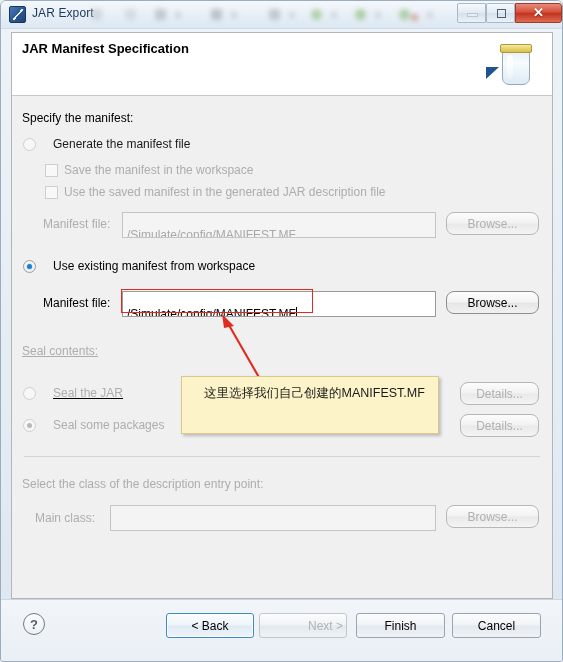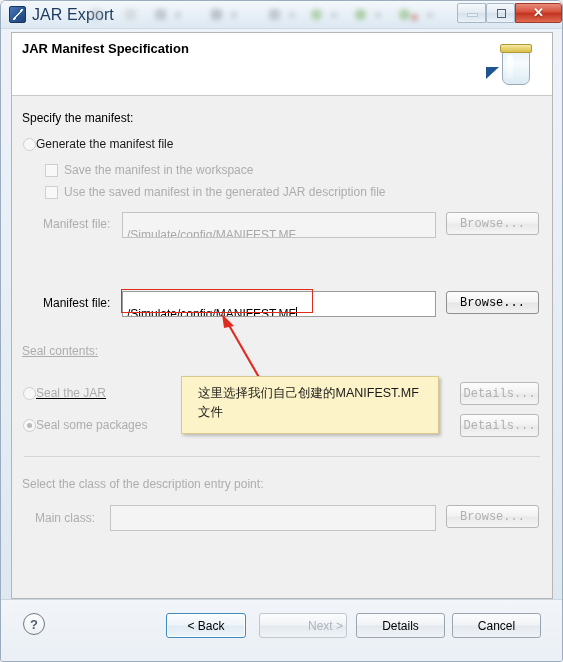--- a/index.html
+++ b/index.html
@@ -57,21 +57,21 @@
     left: 4px; top: 2px;
     width: 8px; height: 11px;
     background:
       linear-gradient(to bottom right, transparent 42%, #ffffff 42%, #ffffff 58%, transparent 58%);
     opacity: .92;
     transform: skewX(-12deg);
   }
   .title-text {
     position: absolute;
     left: 31px; top: 5px;
-    font-size: 16px;
+    font-size: 12px;
     color: #1b3a5c;
     letter-spacing: .1px;
     white-space: nowrap;
   }
   
   .ghost-row {
     position: absolute;
     left: 88px; top: 2px;
     width: 360px; height: 24px;
     filter: blur(2.6px);
@@ -235,21 +235,21 @@
     position: absolute;
     left: 3px; top: 3px;
     width: 5px; height: 5px;
     border-radius: 50%;
     background: #1d7fd0;
     box-shadow: 0 0 2px rgba(29,127,208,.6);
   }
   .radio.dis { border-color: #cfcfcf; background: #f7f7f7; }
   .radio.dis.checked::after { background: #b9b9b9; box-shadow: none; }
   .radio-label {
-    margin-left: 0;
+    margin-left: 17px;
     font-size: 12px;
     color: #000;
     white-space: nowrap;
   }
   .radio-label.dis { color: #adadad; }
 
   
   .check-row { position: absolute; display: flex; align-items: center; }
   .checkbox {
     width: 13px; height: 13px;
@@ -292,29 +292,28 @@
     vertical-align: -2px;
     margin-left: 0px;
   }
 
   
   .btn {
     position: absolute;
     box-sizing: border-box;
     height: 23px;
     border: 1px solid #b7b7b7;
-    border-radius: 3px;
+    border-radius: 8px;
     background: linear-gradient(to bottom, #fcfcfc 0%, #f2f2f2 48%, #e9e9e9 52%, #f4f4f4 100%);
     font-size: 12px;
     color: #b0b0b0;
     display: flex;
     align-items: center;
     justify-content: center;
     white-space: nowrap;
-    font-family: Liberation Mono, monospace;
   }
   .btn.enabled {
     border: 1px solid #8e8e8e;
     color: #000000;
     background: linear-gradient(to bottom, #fdfdfd 0%, #f3f3f3 48%, #e6e6e6 52%, #f1f1f1 100%);
   }
 
   .divider {
     position: absolute;
     height: 1px;
@@ -373,21 +372,21 @@
   }
   .anno-box {
     position: absolute;
     box-sizing: border-box;
     background: #fdf3c8;
     border: 1px solid #d9c98e;
     box-shadow: 2px 2px 3px rgba(0,0,0,.22);
     font-size: 12.5px;
     color: #1a1a1a;
     line-height: 19px;
-    padding: 7px 16px;
+    padding: 7px 22px;
   }
   .anno-line { white-space: nowrap; }
   .anno-arrow {
     position: absolute;
     left: 0; top: 0;
     width: 563px; height: 662px;
     pointer-events: none;
   }
 </style>
 </head>
@@ -451,20 +450,24 @@
       </div>
       <div class="check-row" style="left:33px; top:89px;">
         <span class="checkbox"></span>
         <span class="check-label">Use the saved manifest in the generated JAR description file</span>
       </div>
 
       <div class="lbl dis" style="left:31px; top:121px;">Manifest file:</div>
       <div class="field" style="left:110px; top:116px; width:314px;">/Simulate/config/MANIFEST.MF</div>
       <div class="btn" style="left:434px; top:116px; width:93px;">Browse...</div>
 
+      <div class="radio-row" style="left:11px; top:163px;">
+        <span class="radio checked"></span>
+        <span class="radio-label">Use existing manifest from workspace</span>
+      </div>
 
       <div class="lbl" style="left:31px; top:200px;">Manifest file:</div>
       <div class="field enabled" style="left:110px; top:195px; width:314px;">
         <span>/Simulate/config/MANIFEST.MF</span><span class="caret"></span>
       </div>
       <div class="btn enabled" style="left:434px; top:195px; width:93px;">Browse...</div>
 
       <div class="lbl dis" style="left:10px; top:248px;text-decoration:underline;">Seal contents:</div>
 
       <div class="radio-row" style="left:11px; top:290px;text-decoration:underline;">
@@ -484,31 +487,30 @@
       <div class="lbl dis" style="left:10px; top:381px;">Select the class of the description entry point:</div>
 
       <div class="lbl dis" style="left:23px; top:415px;">Main class:</div>
       <div class="field" style="left:98px; top:409px; width:326px;"></div>
       <div class="btn" style="left:434px; top:409px; width:93px;">Browse...</div>
     </div>
 
     <div class="footer"></div>
     <div class="help-icon">?</div>
 
-    <div class="nav-btn focused" style="left:165px; width:80px;">&lt; Back</div>
+    <div class="nav-btn focused" style="left:165px; width:88px;">&lt; Back</div>
     <div class="nav-btn disabled" style="left:258px; width:88px;padding-left:45px;">Next &gt;</div>
-    <div class="nav-btn" style="left:355px; width:89px;">Details</div>
+    <div class="nav-btn" style="left:355px; width:89px;">Finish</div>
     <div class="nav-btn" style="left:451px; width:89px;">Cancel</div>
 
     <div class="anno-rect" style="left:120px; top:288px; width:192px; height:24px;"></div>
 
     <svg class="anno-arrow" viewBox="0 0 563 662" width="563" height="662">
       <line x1="263" y1="385" x2="225" y2="319" stroke="#e02b20" stroke-width="2.1"></line>
       <polygon points="221,313 233,325 223,327" fill="#e02b20"></polygon>
     </svg>
 
     <div class="anno-box" style="left:180px; top:375px; width:258px; height:58px;">
       <div class="anno-line">这里选择我们自己创建的MANIFEST.MF</div>
-      <div class="anno-line">文件</div>
     </div>
 
   </div>
 </div>
 
 </body></html>

